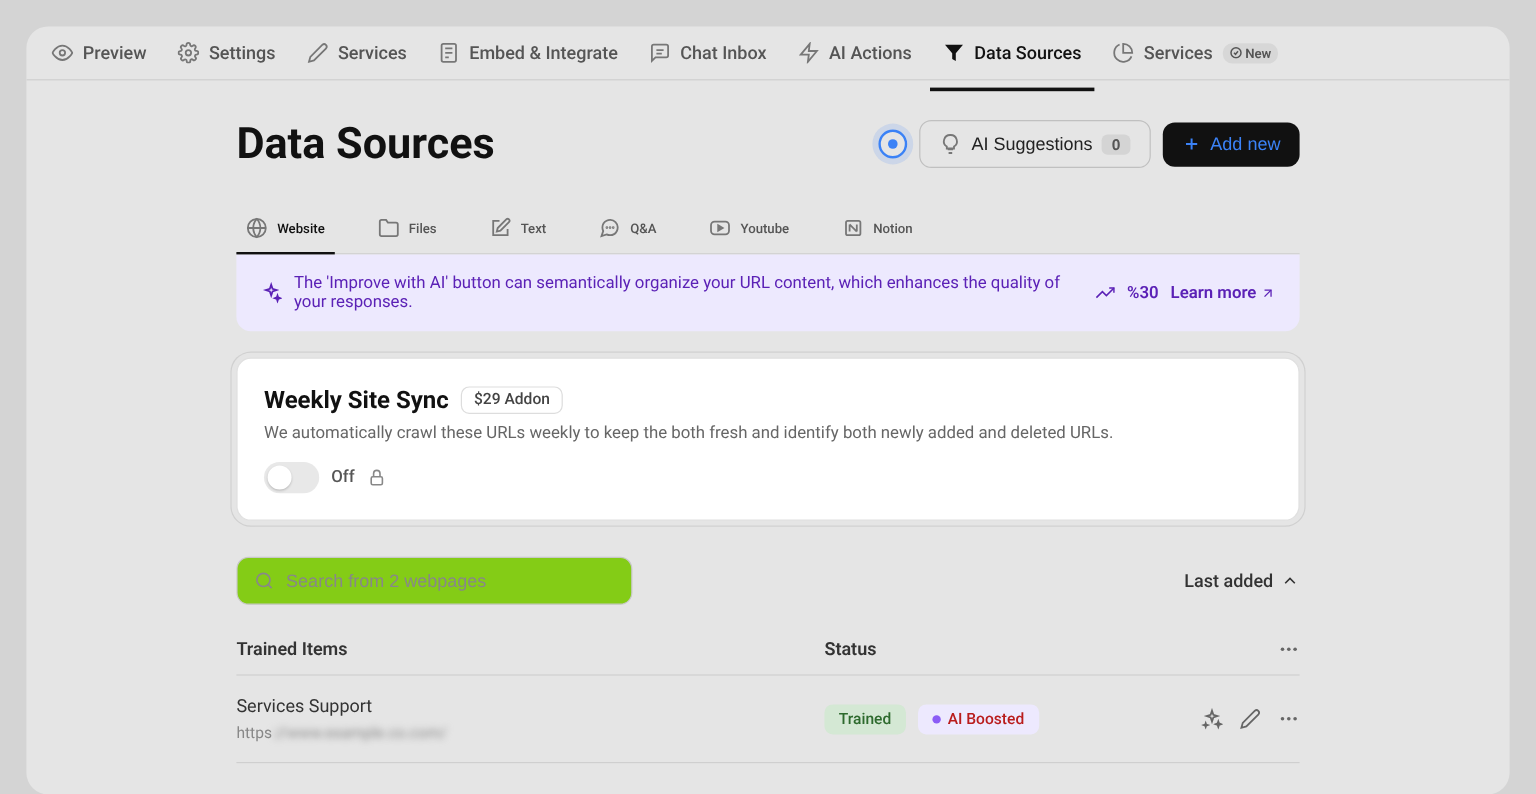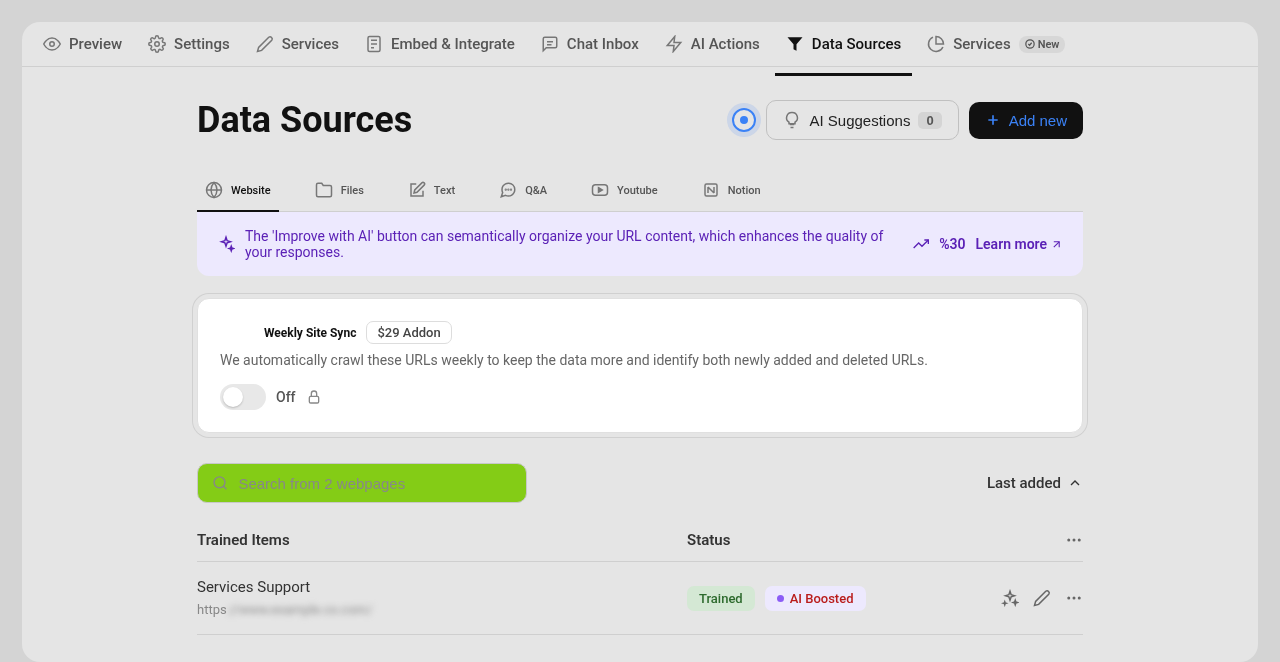--- a/index.html
+++ b/index.html
@@ -189,21 +189,21 @@
       border-radius: 12px;
       padding: 22px;
       box-shadow: 0 0 0 4px #e5e5e5, 0 0 0 5px #d0d0d0;
     }
     .addon-header {
       display: flex;
       align-items: center;
       gap: 10px;
       margin-bottom: 8px;
     }
-    .addon-title { font-size: 12px; font-weight: 700; color: #111; margin-left: 44px; }
+    .addon-title { font-size: 20px; font-weight: 700; color: #111; }
     .addon-badge {
       border: 1px solid #ddd;
       border-radius: 7px;
       padding: 3px 10px;
       font-size: 13px;
       font-weight: 500;
       color: #444;
     }
     .addon-desc { font-size: 14px; color: #666; margin-bottom: 16px; }
     .toggle-row {
@@ -519,21 +519,21 @@
             </svg>
           </span>
       </span>
     </div>
 
     <div class="addon-card">
       <div class="addon-header">
         <span class="addon-title">Weekly Site Sync</span>
         <span class="addon-badge">$29 Addon</span>
       </div>
-      <div class="addon-desc">We automatically crawl these URLs weekly to keep the data more and identify both newly added and deleted URLs.</div>
+      <div class="addon-desc">We automatically crawl these URLs weekly to keep the both fresh and identify both newly added and deleted URLs.</div>
       <div class="toggle-row">
         <div class="toggle"></div>
         <span class="toggle-label">Off</span>
         <span style="width:16px;height:16px;display:inline-flex;color:#888">
             <svg viewBox="0 0 24 24" fill="none" stroke="currentColor" stroke-width="2">
               <rect x="5" y="11" width="14" height="10" rx="2"></rect>
               <path d="M8 11V7a4 4 0 018 0v4"></path>
             </svg>
           </span>
       </div>

